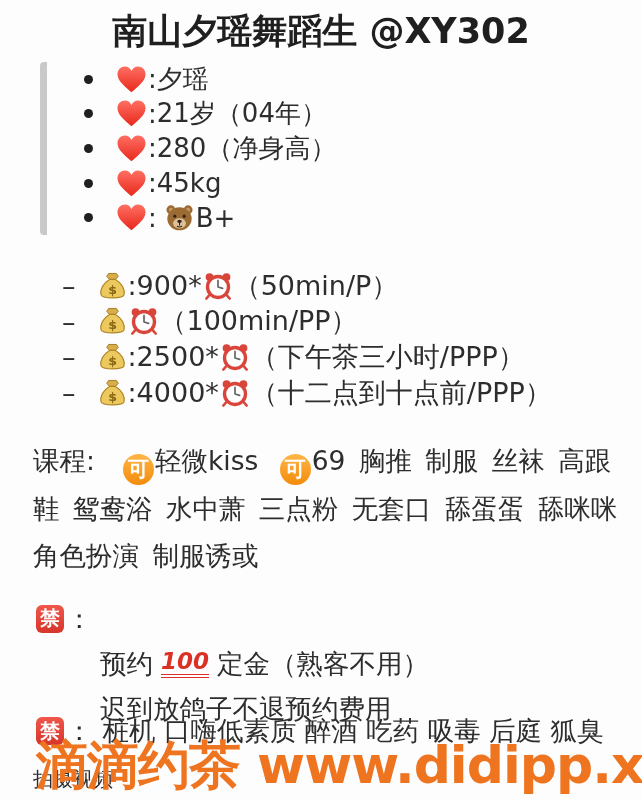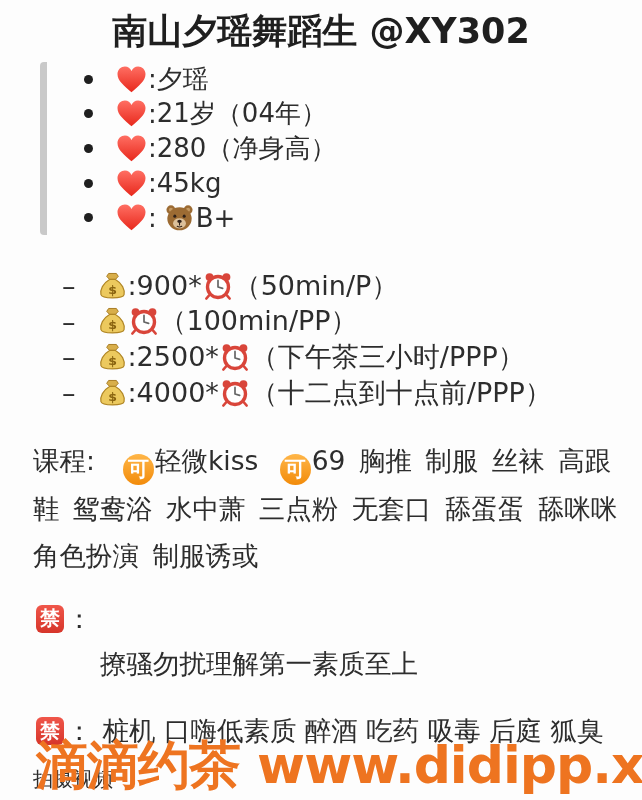--- a/index.html
+++ b/index.html
@@ -259,21 +259,26 @@
     <span>角色扮演</span>
     <span>制服诱或</span>
   </p>
 
   <div class="rules1">
     <div class="r-line">
       <span class="ban">禁</span>
       <span class="ban-colon">：</span>
     </div>
     <div class="r-line r-indent">
-      <span>撩骚勿扰理解第一素质至上</span>
+      <span>预约</span>
+      <span class="hundred">100</span>
+      <span>定金（熟客不用）</span>
+    </div>
+    <div class="r-line r-indent">
+      <span>迟到放鸽子不退预约费用</span>
     </div>
   </div>
 
   <div class="rules2">
     <span class="ban">禁</span>
     <span class="ban-colon">：</span>
     <span>桩机 口嗨低素质 醉酒 吃药 吸毒 后庭 狐臭</span>
   </div>
 
   <p class="video">拍摄视频</p>

